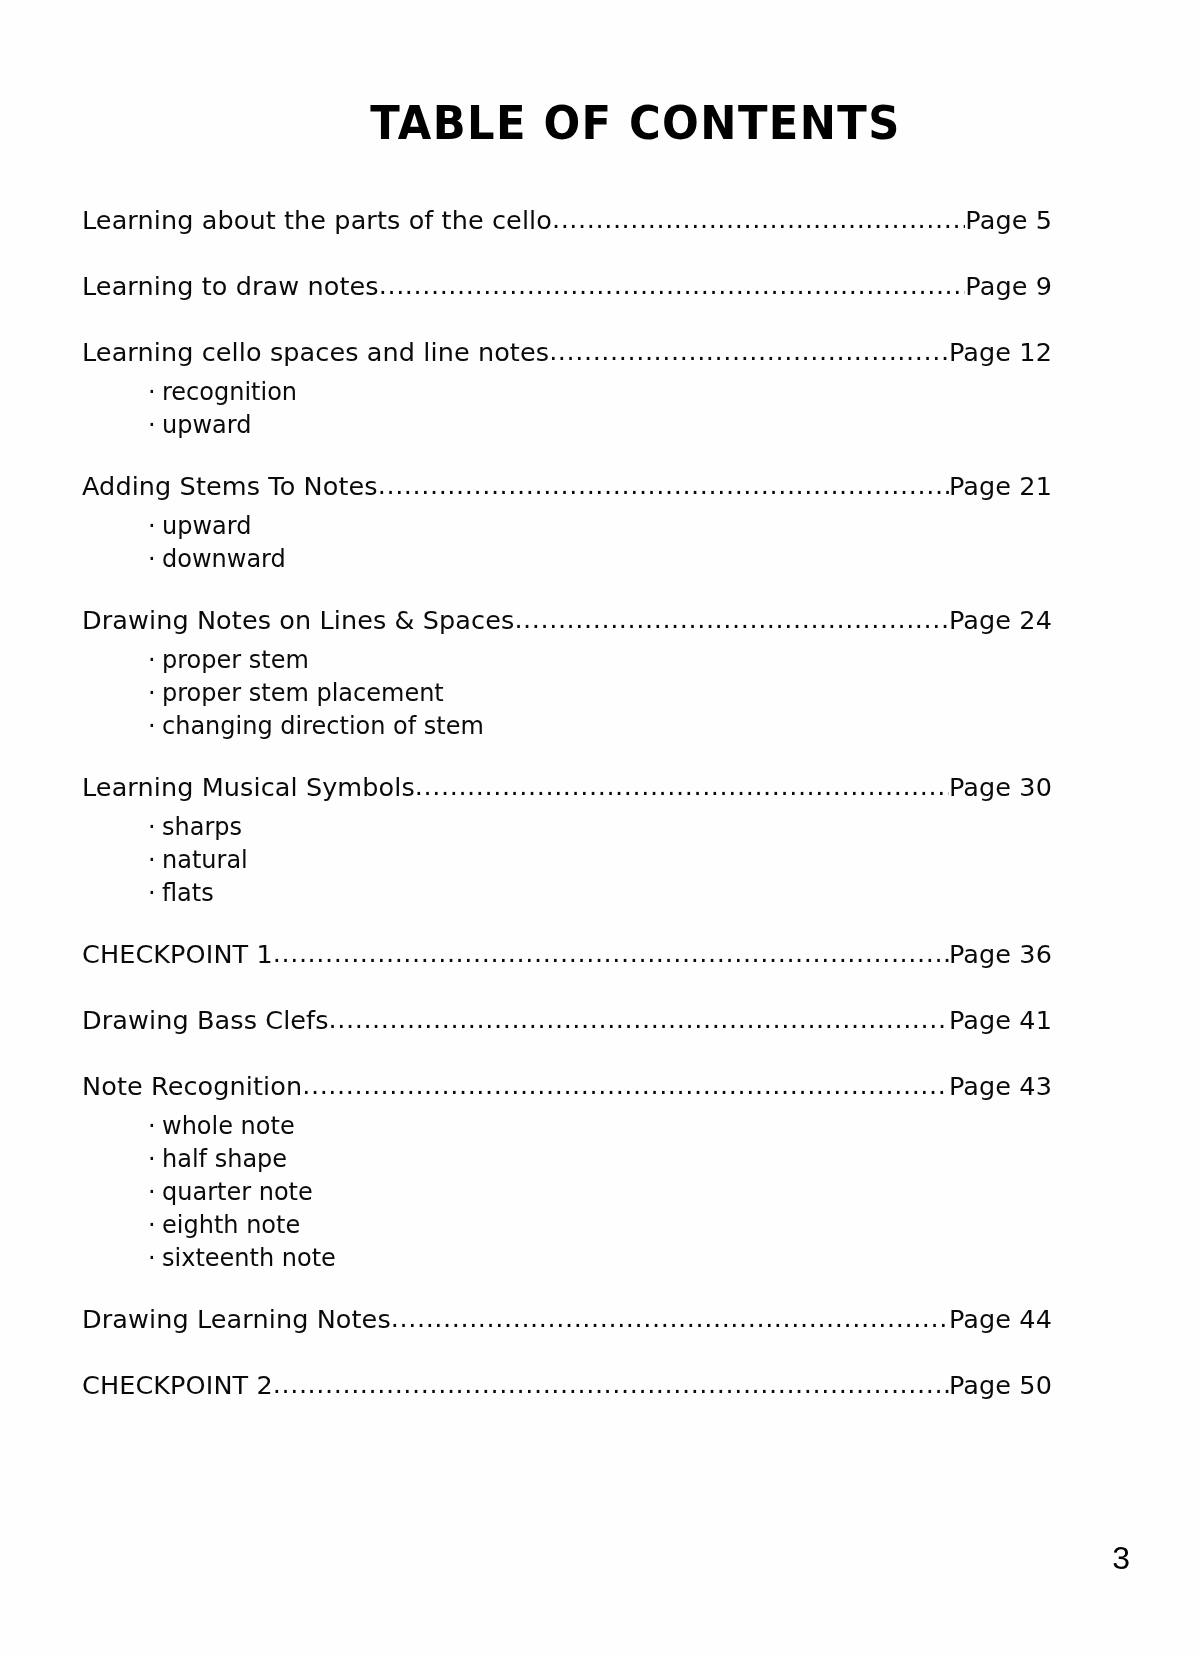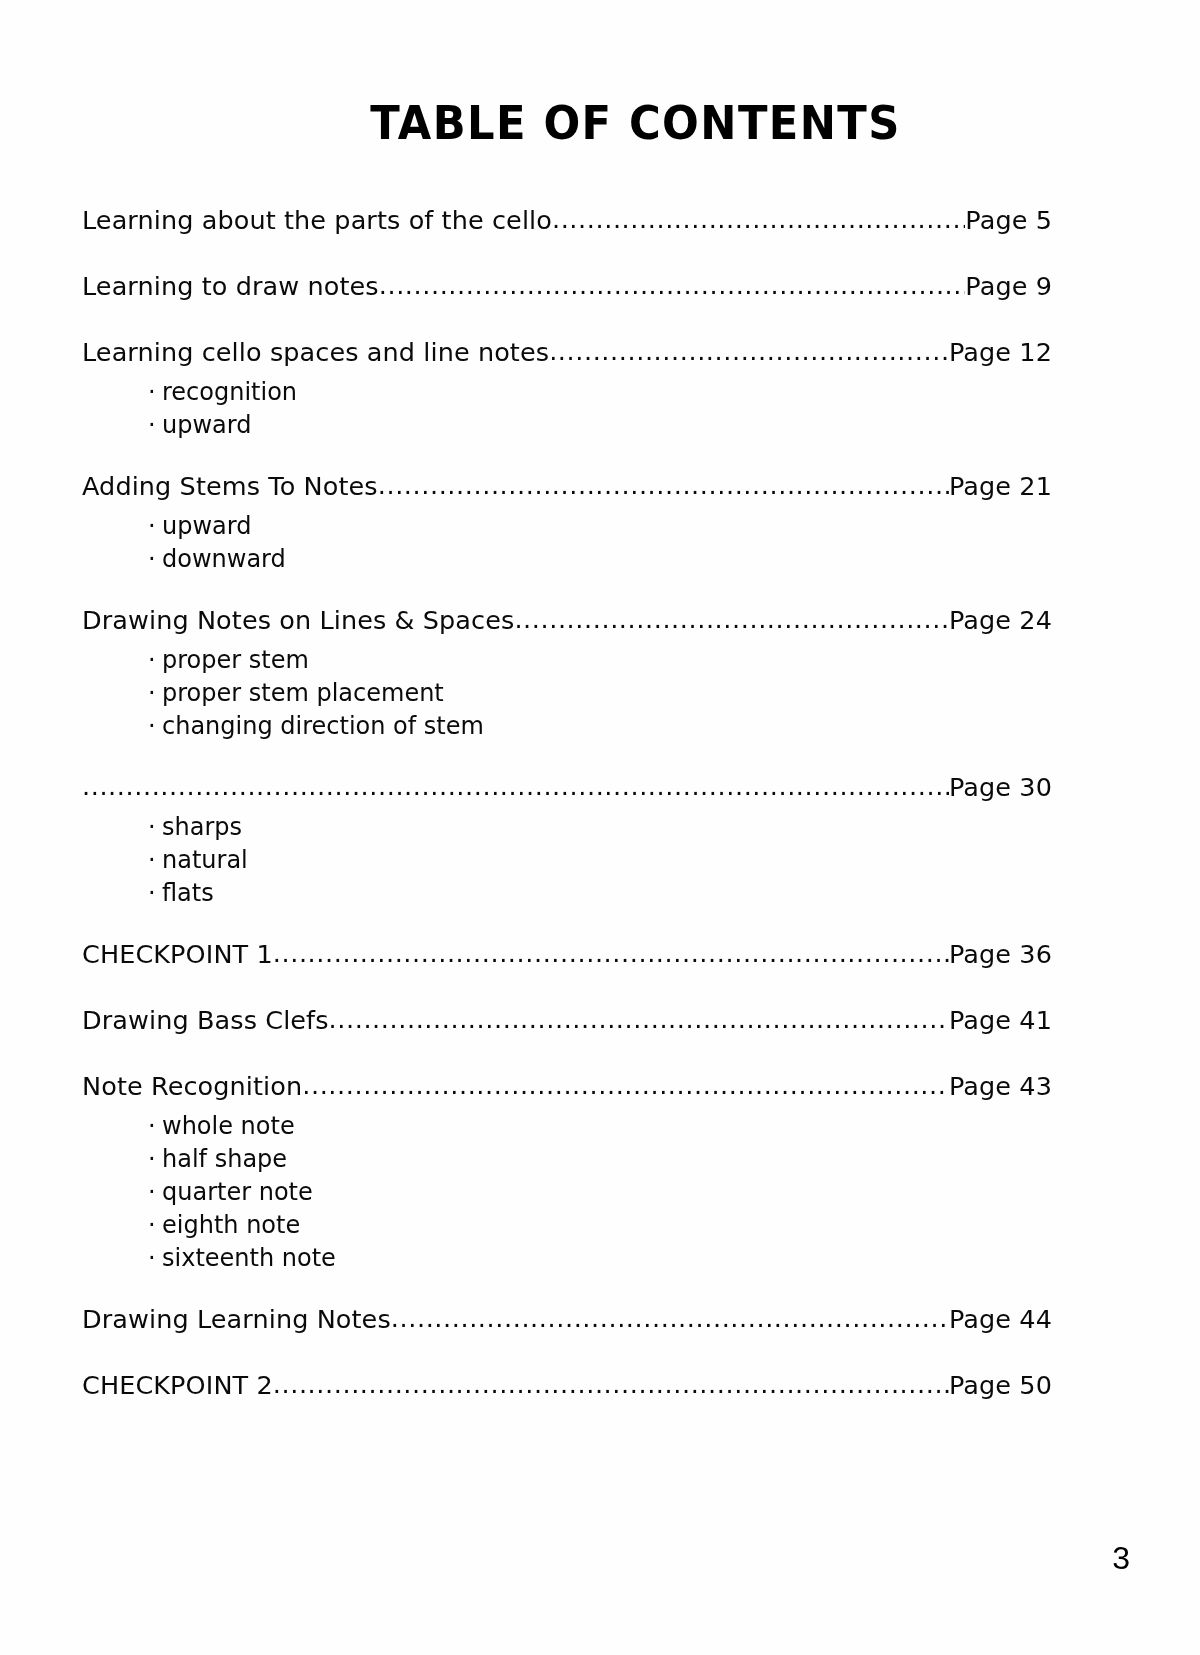--- a/index.html
+++ b/index.html
@@ -180,20 +180,21 @@
         </div>
         <ul class="sub-list">
           <li class="sub-item"><span class="sub-bullet">·</span><span>proper stem</span></li>
           <li class="sub-item"><span class="sub-bullet">·</span><span>proper stem placement</span></li>
           <li class="sub-item"><span class="sub-bullet">·</span><span>changing direction of stem</span></li>
         </ul>
         <div class="gap-md"></div>
       </li>
       <li class="entry-block">
         <div class="entry-row">
+          <span class="entry-label">Learning Musical Symbols</span>
           <span class="entry-leader">...................................................................................................................................................................................</span>
           <span class="entry-page">Page 30</span>
         </div>
         <ul class="sub-list">
           <li class="sub-item"><span class="sub-bullet">·</span><span>sharps</span></li>
           <li class="sub-item"><span class="sub-bullet">·</span><span>natural</span></li>
           <li class="sub-item"><span class="sub-bullet">·</span><span>flats</span></li>
         </ul>
         <div class="gap-md"></div>
       </li>

